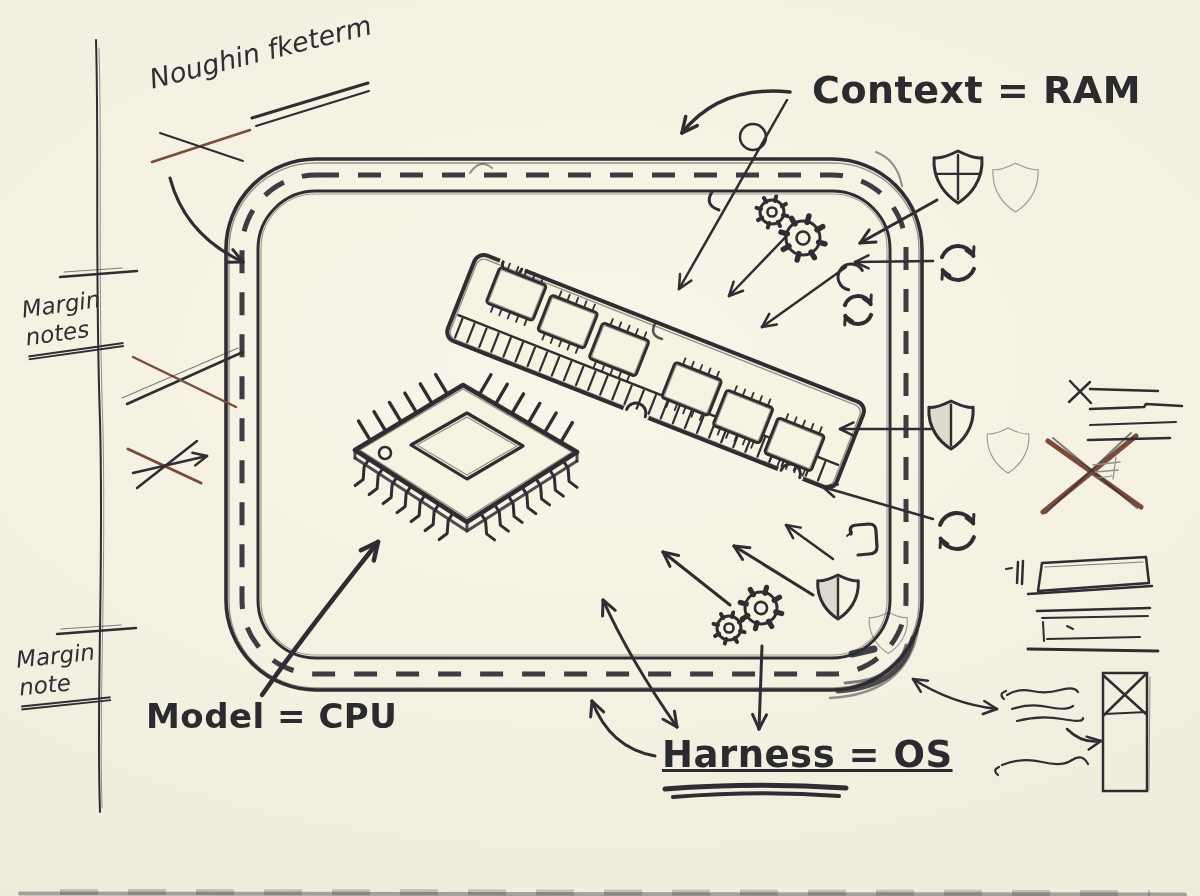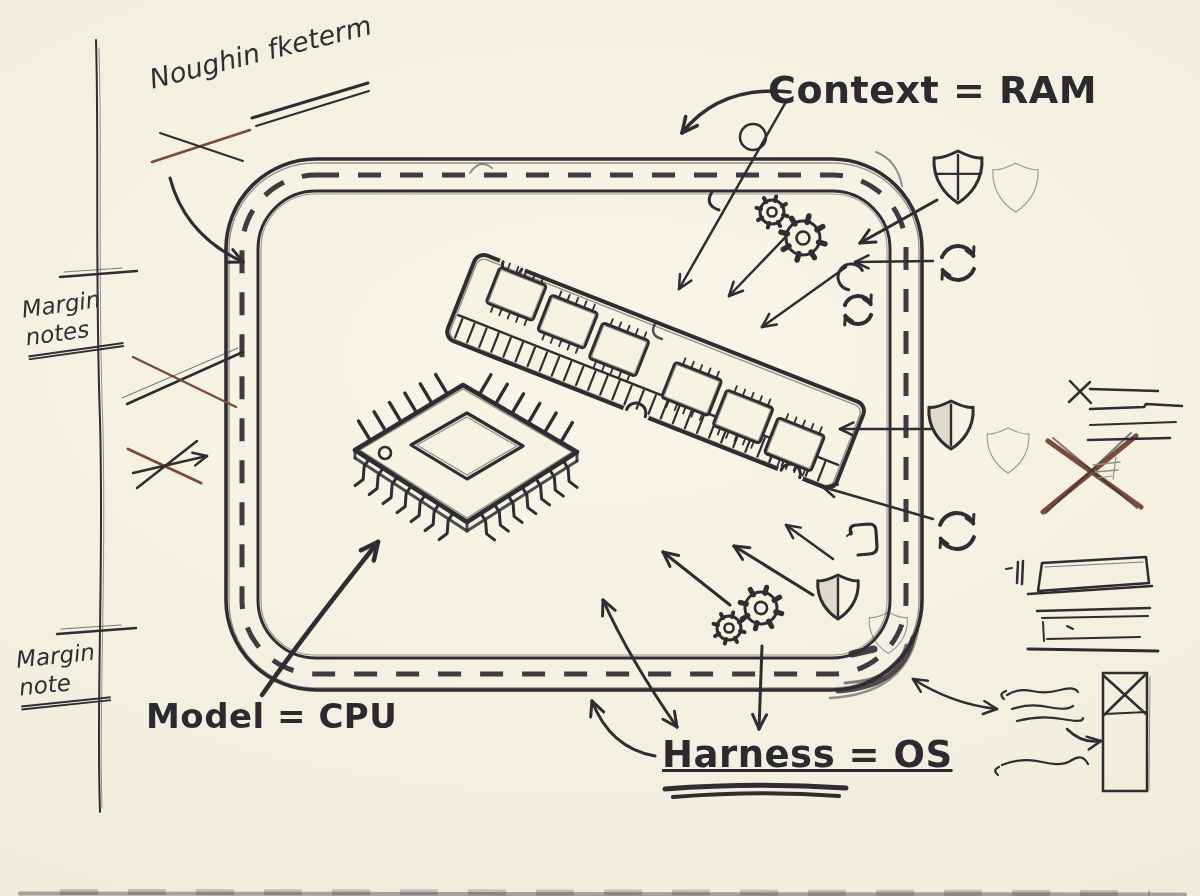--- a/index.html
+++ b/index.html
@@ -8,21 +8,21 @@
     background:
       radial-gradient(120% 90% at 50% 40%, rgba(255,255,255,0.25), rgba(0,0,0,0.03) 85%),
       #f7f3e2;
     font-family:"DejaVu Sans","Liberation Sans",sans-serif;
   }
   #sketch{position:absolute;left:0;top:0;}
   .txt{position:absolute;color:#2a2a2f;white-space:nowrap;}
   .hand{font-style:italic;font-weight:500;color:#2e2e33;}
   .marker{font-weight:700;letter-spacing:.5px;}
   .top-note{left:150px;top:64px;font-size:27px;transform:rotate(-14deg);transform-origin:left center;}
-  .ctx{left:768px;top:68px;font-size:38px;}
+  .ctx{left:812px;top:68px;font-size:38px;}
   .model{left:146px;top:696px;font-size:34px;text-align:center;}
   .harness{left:662px;top:733px;font-size:37px;text-decoration:underline;}
   .mnotes{left:24px;top:290px;font-size:23px;line-height:1.2;transform:rotate(-8deg);white-space:normal;width:96px;
           border-bottom:5px double #2e2e33;padding-bottom:4px;}
   .mnote{left:18px;top:642px;font-size:23px;line-height:1.2;transform:rotate(-6deg);white-space:normal;width:90px;
           border-bottom:5px double #2e2e33;padding-bottom:4px;}
   .watermark{right:26px;top:836px;font-size:28px;font-weight:600;letter-spacing:1px;
              color:#a9a396;text-shadow:2px 2px 0 #fffef2;}
 </style>
 </head>

